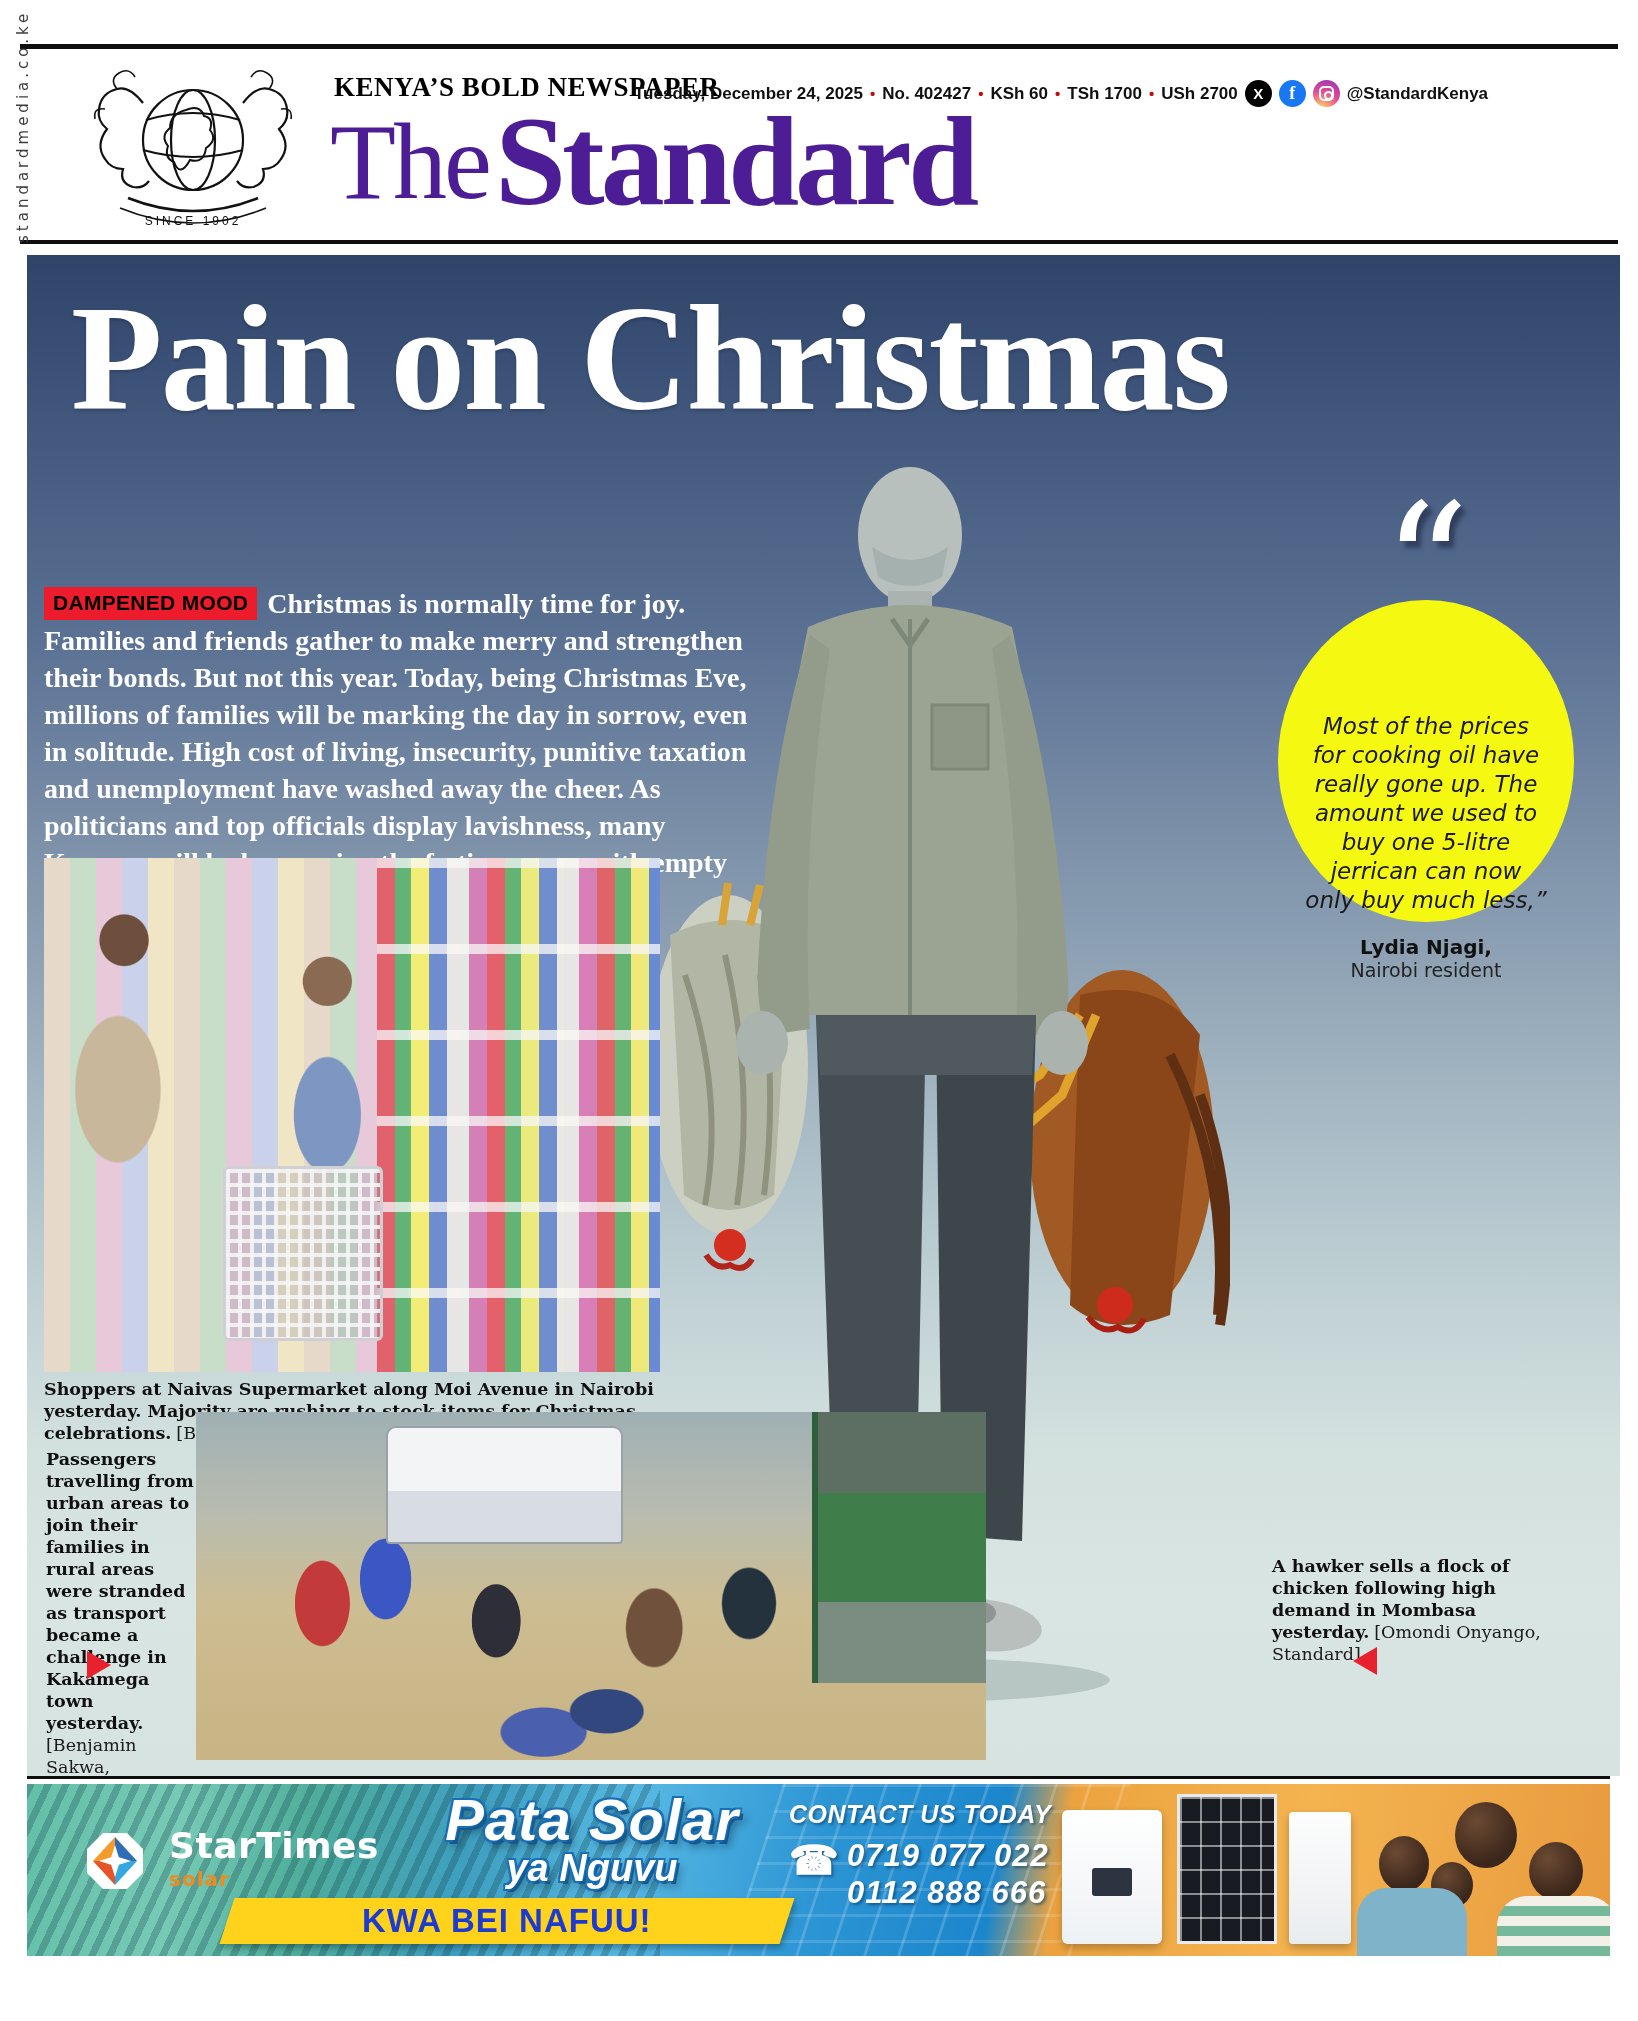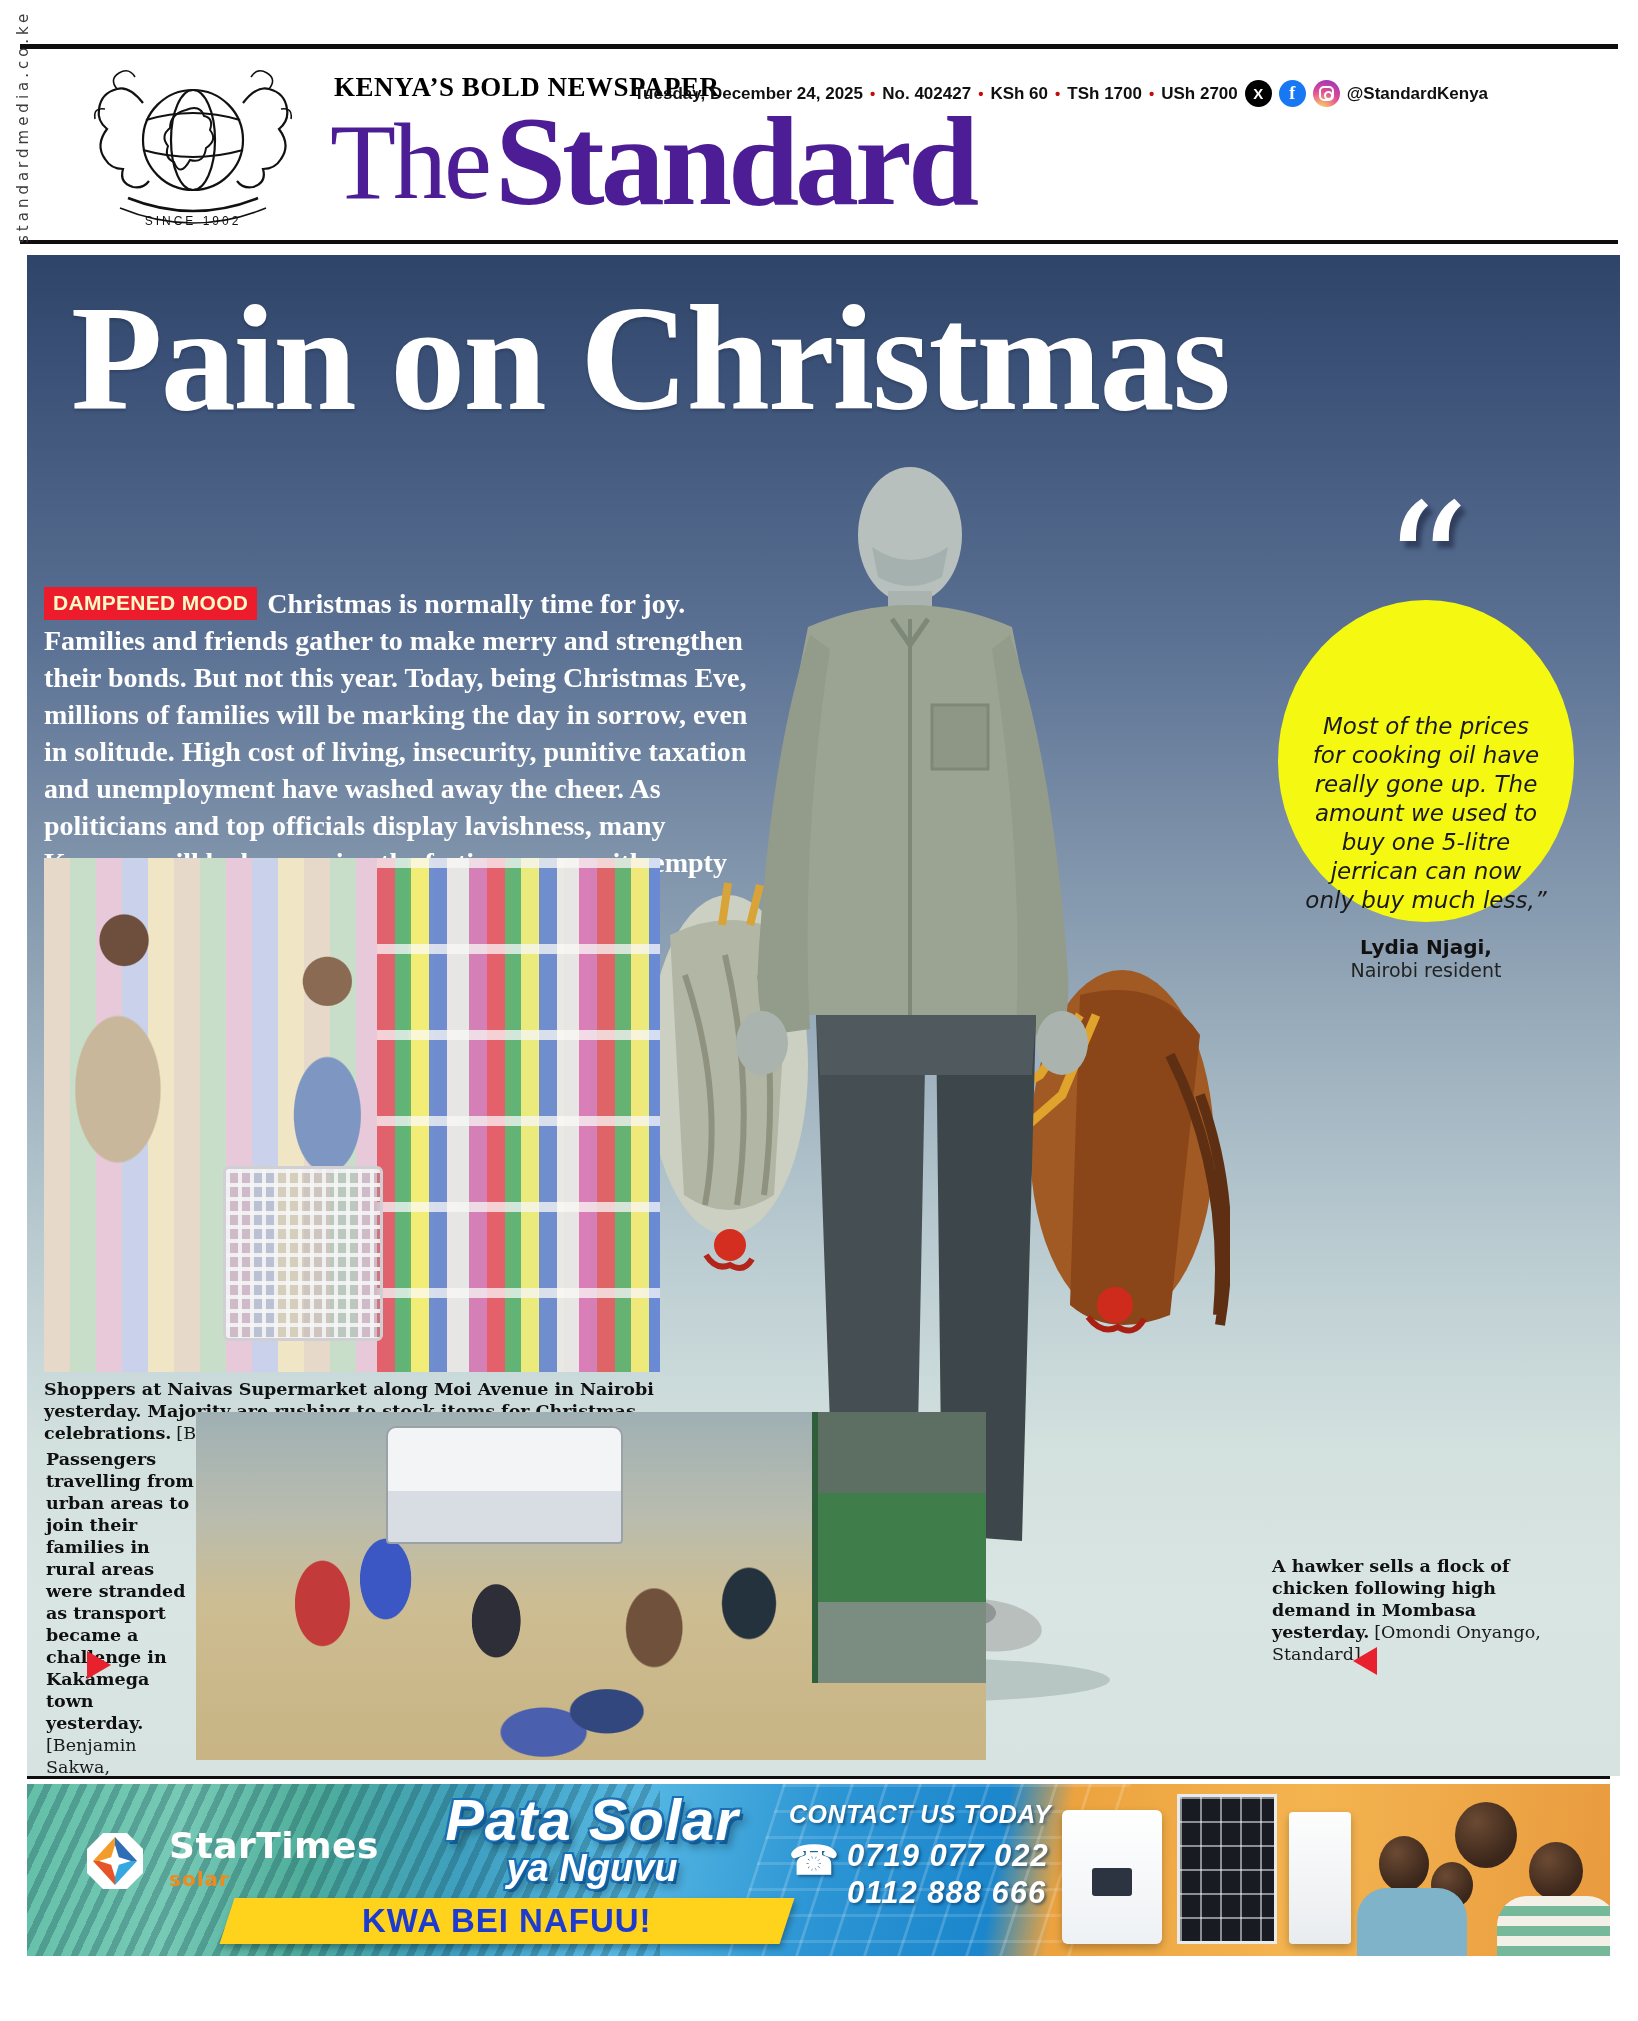--- a/index.html
+++ b/index.html
@@ -58,21 +58,21 @@
   }
   #headline {
     position:absolute; left:44px; top:28px; width:1480px;
     font-family:"Liberation Serif", serif; font-weight:bold;
     font-size:150px; line-height:1; color:#ffffff; letter-spacing:-2px;
     text-shadow:0 2px 3px rgba(10,20,40,.25);
   }
   #lead { position:absolute; left:17px; top:330px; width:712px;
           font-family:"Liberation Serif", serif; font-weight:bold;
           font-size:28px; line-height:37px; color:#ffffff; }
-  #kicker { display:inline-block; background:#ec1c2d; color:#fef9c3;
+  #kicker { display:inline-block; background:#ec1c2d; color:#000000;
             font-family:"Liberation Sans", sans-serif; font-weight:bold;
             font-size:21px; line-height:30px; padding:1px 9px 2px; margin-right:10px;
             letter-spacing:.3px; vertical-align:3px; }
   #pages-ref { font-family:"Liberation Sans", sans-serif; font-weight:bold;
                font-size:18px; letter-spacing:.4px; margin-left:8px; }
 
   
   #quote-circle {
     position:absolute; left:1251px; top:345px; width:296px; height:322px;
     background:#f5f811; border-radius:50%;

